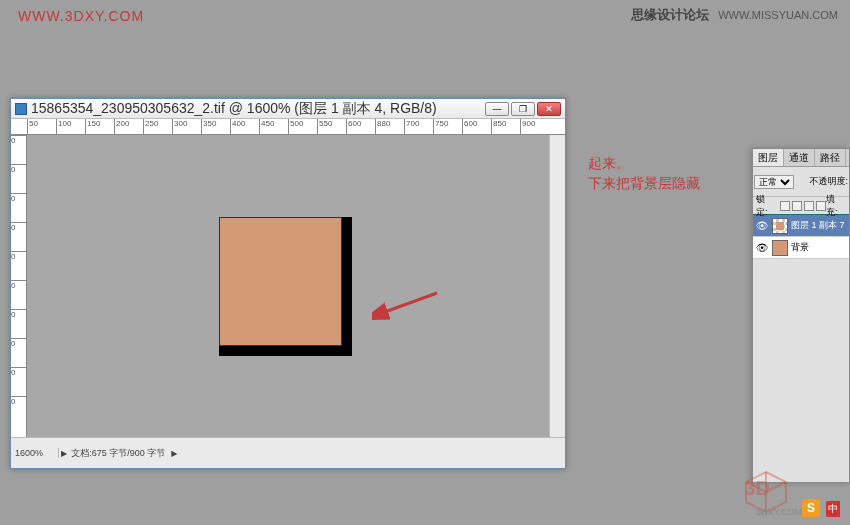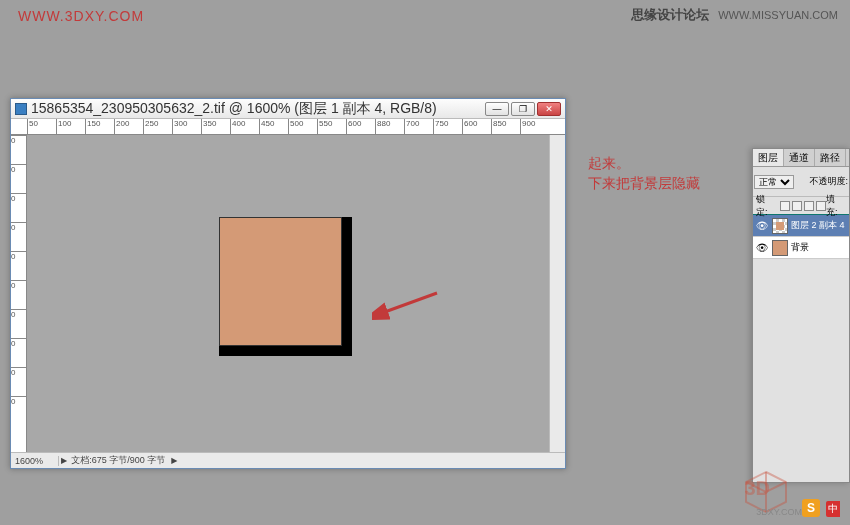--- a/index.html
+++ b/index.html
@@ -22,21 +22,21 @@
 .ruler-v { position: absolute; top: 36px; left: 0; bottom: 16px; width: 16px; background: #fff; border-right: 1px solid #888; display: flex; flex-direction: column; font-size: 8px; color: #555; }
 .ruler-v .tick { flex: 0 0 29px; border-top: 1px solid #888; padding-top: 0; }
 
 .canvas-area { position: absolute; top: 36px; left: 16px; right: 16px; bottom: 16px; background: #a8a8a8; overflow: hidden; }
 .artwork { position: absolute; top: 82px; left: 192px; width: 133px; height: 139px; background: #000; }
 .artwork-inner { position: absolute; top: 0; left: 0; width: 123px; height: 129px; background: #d49a76; border: 1px solid #333; }
 
 .arrow { position: absolute; top: 150px; left: 345px; }
 
 .scroll-v { position: absolute; top: 36px; right: 0; bottom: 16px; width: 16px; background: #eaeaea; border-left: 1px solid #bbb; }
-.scroll-h { position: absolute; bottom: 0; left: 0; right: 0; height: 16px; background: #eaeaea; border-top: 1px solid #bbb; display: flex; align-items: center; font-size: 9px; color: #444; }
+.scroll-h { position: absolute; bottom: 0; left: 0; right: 0; height: 31px; background: #eaeaea; border-top: 1px solid #bbb; display: flex; align-items: center; font-size: 9px; color: #444; }
 .scroll-h .zoom { width: 48px; border-right: 1px solid #bbb; padding: 0 4px; }
 .scroll-h .info { padding: 17px 4px; }
 .scroll-h .chev { margin-left: 2px; font-size: 8px; }
 
 
 .annotation { position: absolute; top: 153px; left: 588px; color: #c23a3a; font-size: 14px; line-height: 20px; }
 
 
 .layers-panel { position: absolute; top: 148px; right: 0; width: 98px; height: 335px; background: #e1e1e1; border: 1px solid #888; box-shadow: -2px 0 6px rgba(0,0,0,0.2); font-size: 10px; }
 .panel-tabs { display: flex; height: 18px; background: #d0d0d0; border-bottom: 1px solid #999; }
@@ -166,21 +166,21 @@
       <span></span>
       <span></span>
       <span></span>
       <span></span>
     </div>
     <span class="fill">填充:</span>
   </div>
   <div class="layer-item selected">
     <div class="eye">👁</div>
     <div class="thumb checker"></div>
-    <div class="name">图层 2 副本 4</div>
+    <div class="name">图层 1 副本 7</div>
   </div>
   <div class="layer-item">
     <div class="eye">👁</div>
     <div class="thumb solid"></div>
     <div class="name">背景</div>
   </div>
 </div>
 
 <div class="mark-3d">3D</div>
 <div class="bottom-marks">

